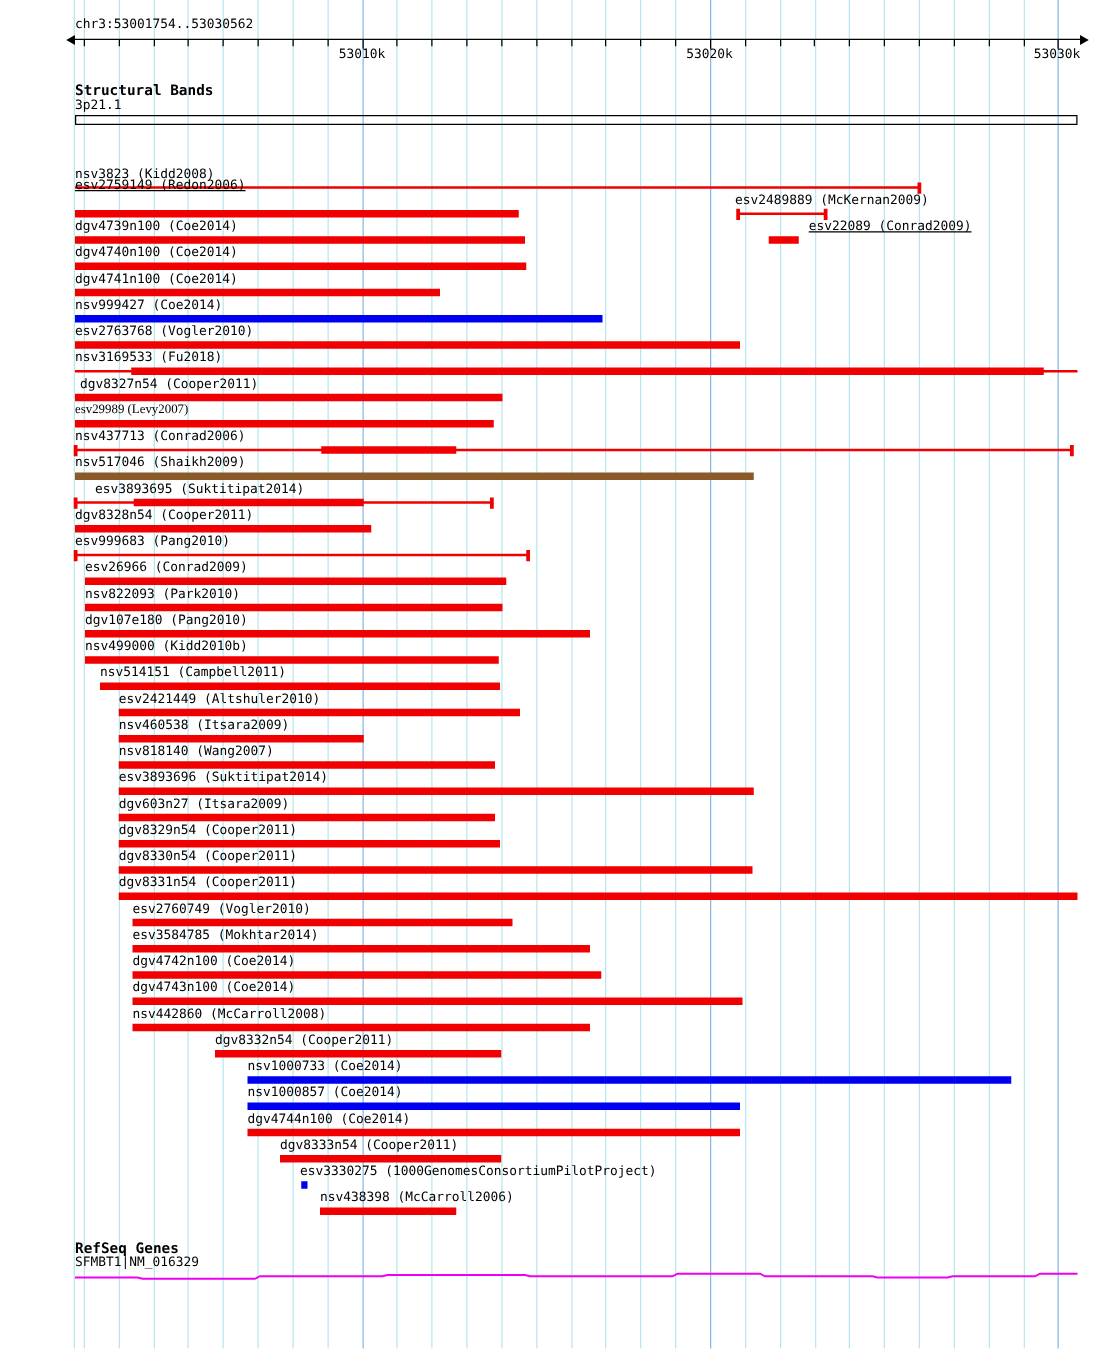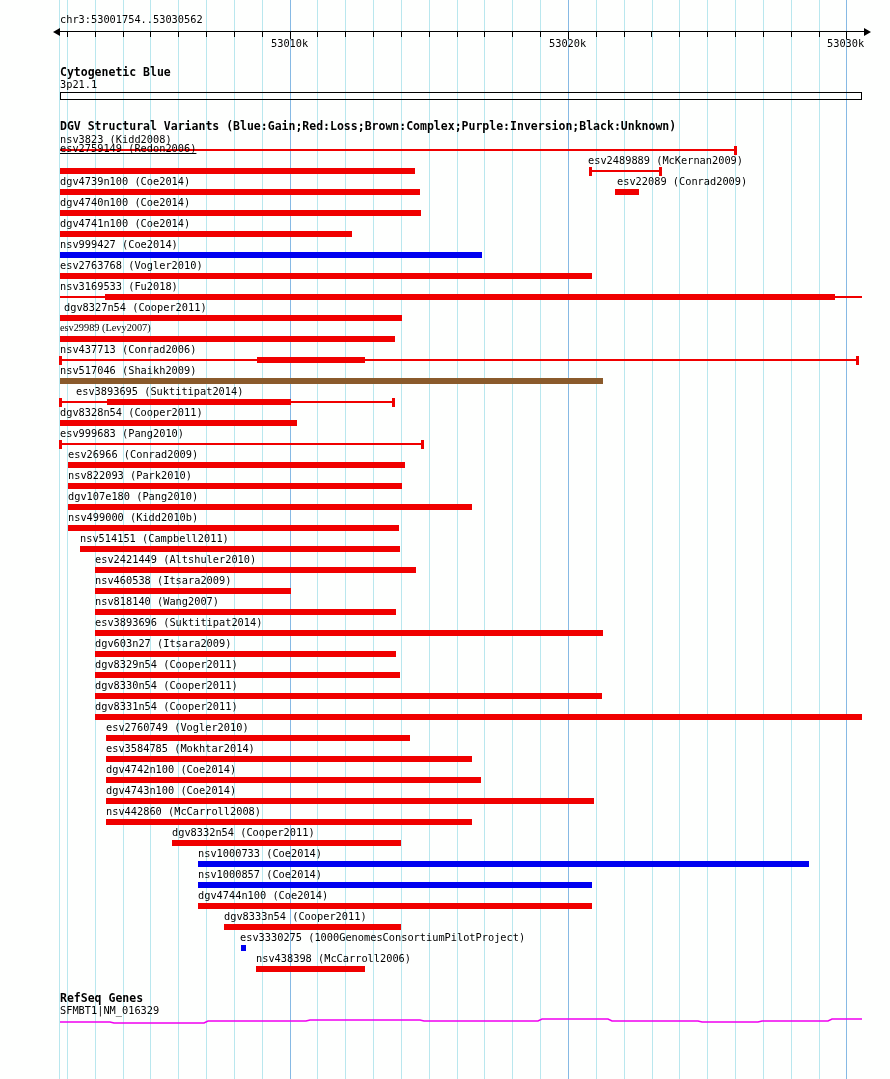--- a/index.html
+++ b/index.html
@@ -86,39 +86,38 @@
       <div class="rtick" style="left: 735px; top: 32px; height: 5px;"></div>
       <div class="rtick" style="left: 763px; top: 32px; height: 5px;"></div>
       <div class="rtick" style="left: 791px; top: 32px; height: 5px;"></div>
       <div class="rtick" style="left: 819px; top: 32px; height: 5px;"></div>
       <div class="rtick" style="left: 846px; top: 32px; height: 7px;"></div>
       <div class="rlabel" style="left: 271px; top: 38px;">53010k</div>
       <div class="rlabel" style="left: 549px; top: 38px;">53020k</div>
       <div class="rlabel" style="left: 827px; top: 38px;">53030k</div>
     </div>
 
-  <div class="hdr abs" style="left:60px;top:66px">Cytogenetic Blue</div>
+  <div class="hdr abs" style="left:60px;top:66px">Structural Bands</div>
   <div class="lbl abs" style="left:60px;top:78px">3p21.1</div>
   <div class="abs" style="left:60px;top:92px;width:802px;height:8px;box-sizing:border-box;border:1px solid #000;background:transparent"></div>
 
-  <div class="hdr abs" style="left:60px;top:120px">DGV Structural Variants (Blue:Gain;Red:Loss;Brown:Complex;Purple:Inversion;Black:Unknown)</div>
 
   <div id="variants">
       <div class="lbl abs" style="left: 60px; top: 133px;">nsv3823 (Kidd2008)</div>
       <div class="vline" style="left: 60px; top: 149px; width: 676px; height: 2px; background: rgb(240, 0, 0);"></div>
       <div class="vtick" style="left: 734px; top: 146px; width: 3px; height: 9px; background: rgb(240, 0, 0);"></div>
       <div class="lbl abs" style="left: 60px; top: 142px; text-decoration: underline;">esv2759149 (Redon2006)</div>
       <div class="vbar" style="left: 60px; top: 168px; width: 355px; height: 6px; background: rgb(240, 0, 0);"></div>
       <div class="lbl abs" style="left: 588px; top: 154px;">esv2489889 (McKernan2009)</div>
       <div class="vline" style="left: 590px; top: 170px; width: 71px; height: 2px; background: rgb(240, 0, 0);"></div>
       <div class="vtick" style="left: 589px; top: 167px; width: 3px; height: 9px; background: rgb(240, 0, 0);"></div>
       <div class="vtick" style="left: 659px; top: 167px; width: 3px; height: 9px; background: rgb(240, 0, 0);"></div>
       <div class="lbl abs" style="left: 60px; top: 175px;">dgv4739n100 (Coe2014)</div>
       <div class="vbar" style="left: 60px; top: 189px; width: 360px; height: 6px; background: rgb(240, 0, 0);"></div>
-      <div class="lbl abs" style="left: 617px; top: 175px;">esv22089 (Conrad2009)</div>
+      <div class="lbl abs" style="left: 647px; top: 175px; text-decoration: underline;">esv22089 (Conrad2009)</div>
       <div class="vbar" style="left: 615px; top: 189px; width: 24px; height: 6px; background: rgb(240, 0, 0);"></div>
       <div class="lbl abs" style="left: 60px; top: 196px;">dgv4740n100 (Coe2014)</div>
       <div class="vbar" style="left: 60px; top: 210px; width: 361px; height: 6px; background: rgb(240, 0, 0);"></div>
       <div class="lbl abs" style="left: 60px; top: 217px;">dgv4741n100 (Coe2014)</div>
       <div class="vbar" style="left: 60px; top: 231px; width: 292px; height: 6px; background: rgb(240, 0, 0);"></div>
       <div class="lbl abs" style="left: 60px; top: 238px;">nsv999427 (Coe2014)</div>
       <div class="vbar" style="left: 60px; top: 252px; width: 422px; height: 6px; background: rgb(0, 0, 240);"></div>
       <div class="lbl abs" style="left: 60px; top: 259px;">esv2763768 (Vogler2010)</div>
       <div class="vbar" style="left: 60px; top: 273px; width: 532px; height: 6px; background: rgb(240, 0, 0);"></div>
       <div class="lbl abs" style="left: 60px; top: 280px;">nsv3169533 (Fu2018)</div>

